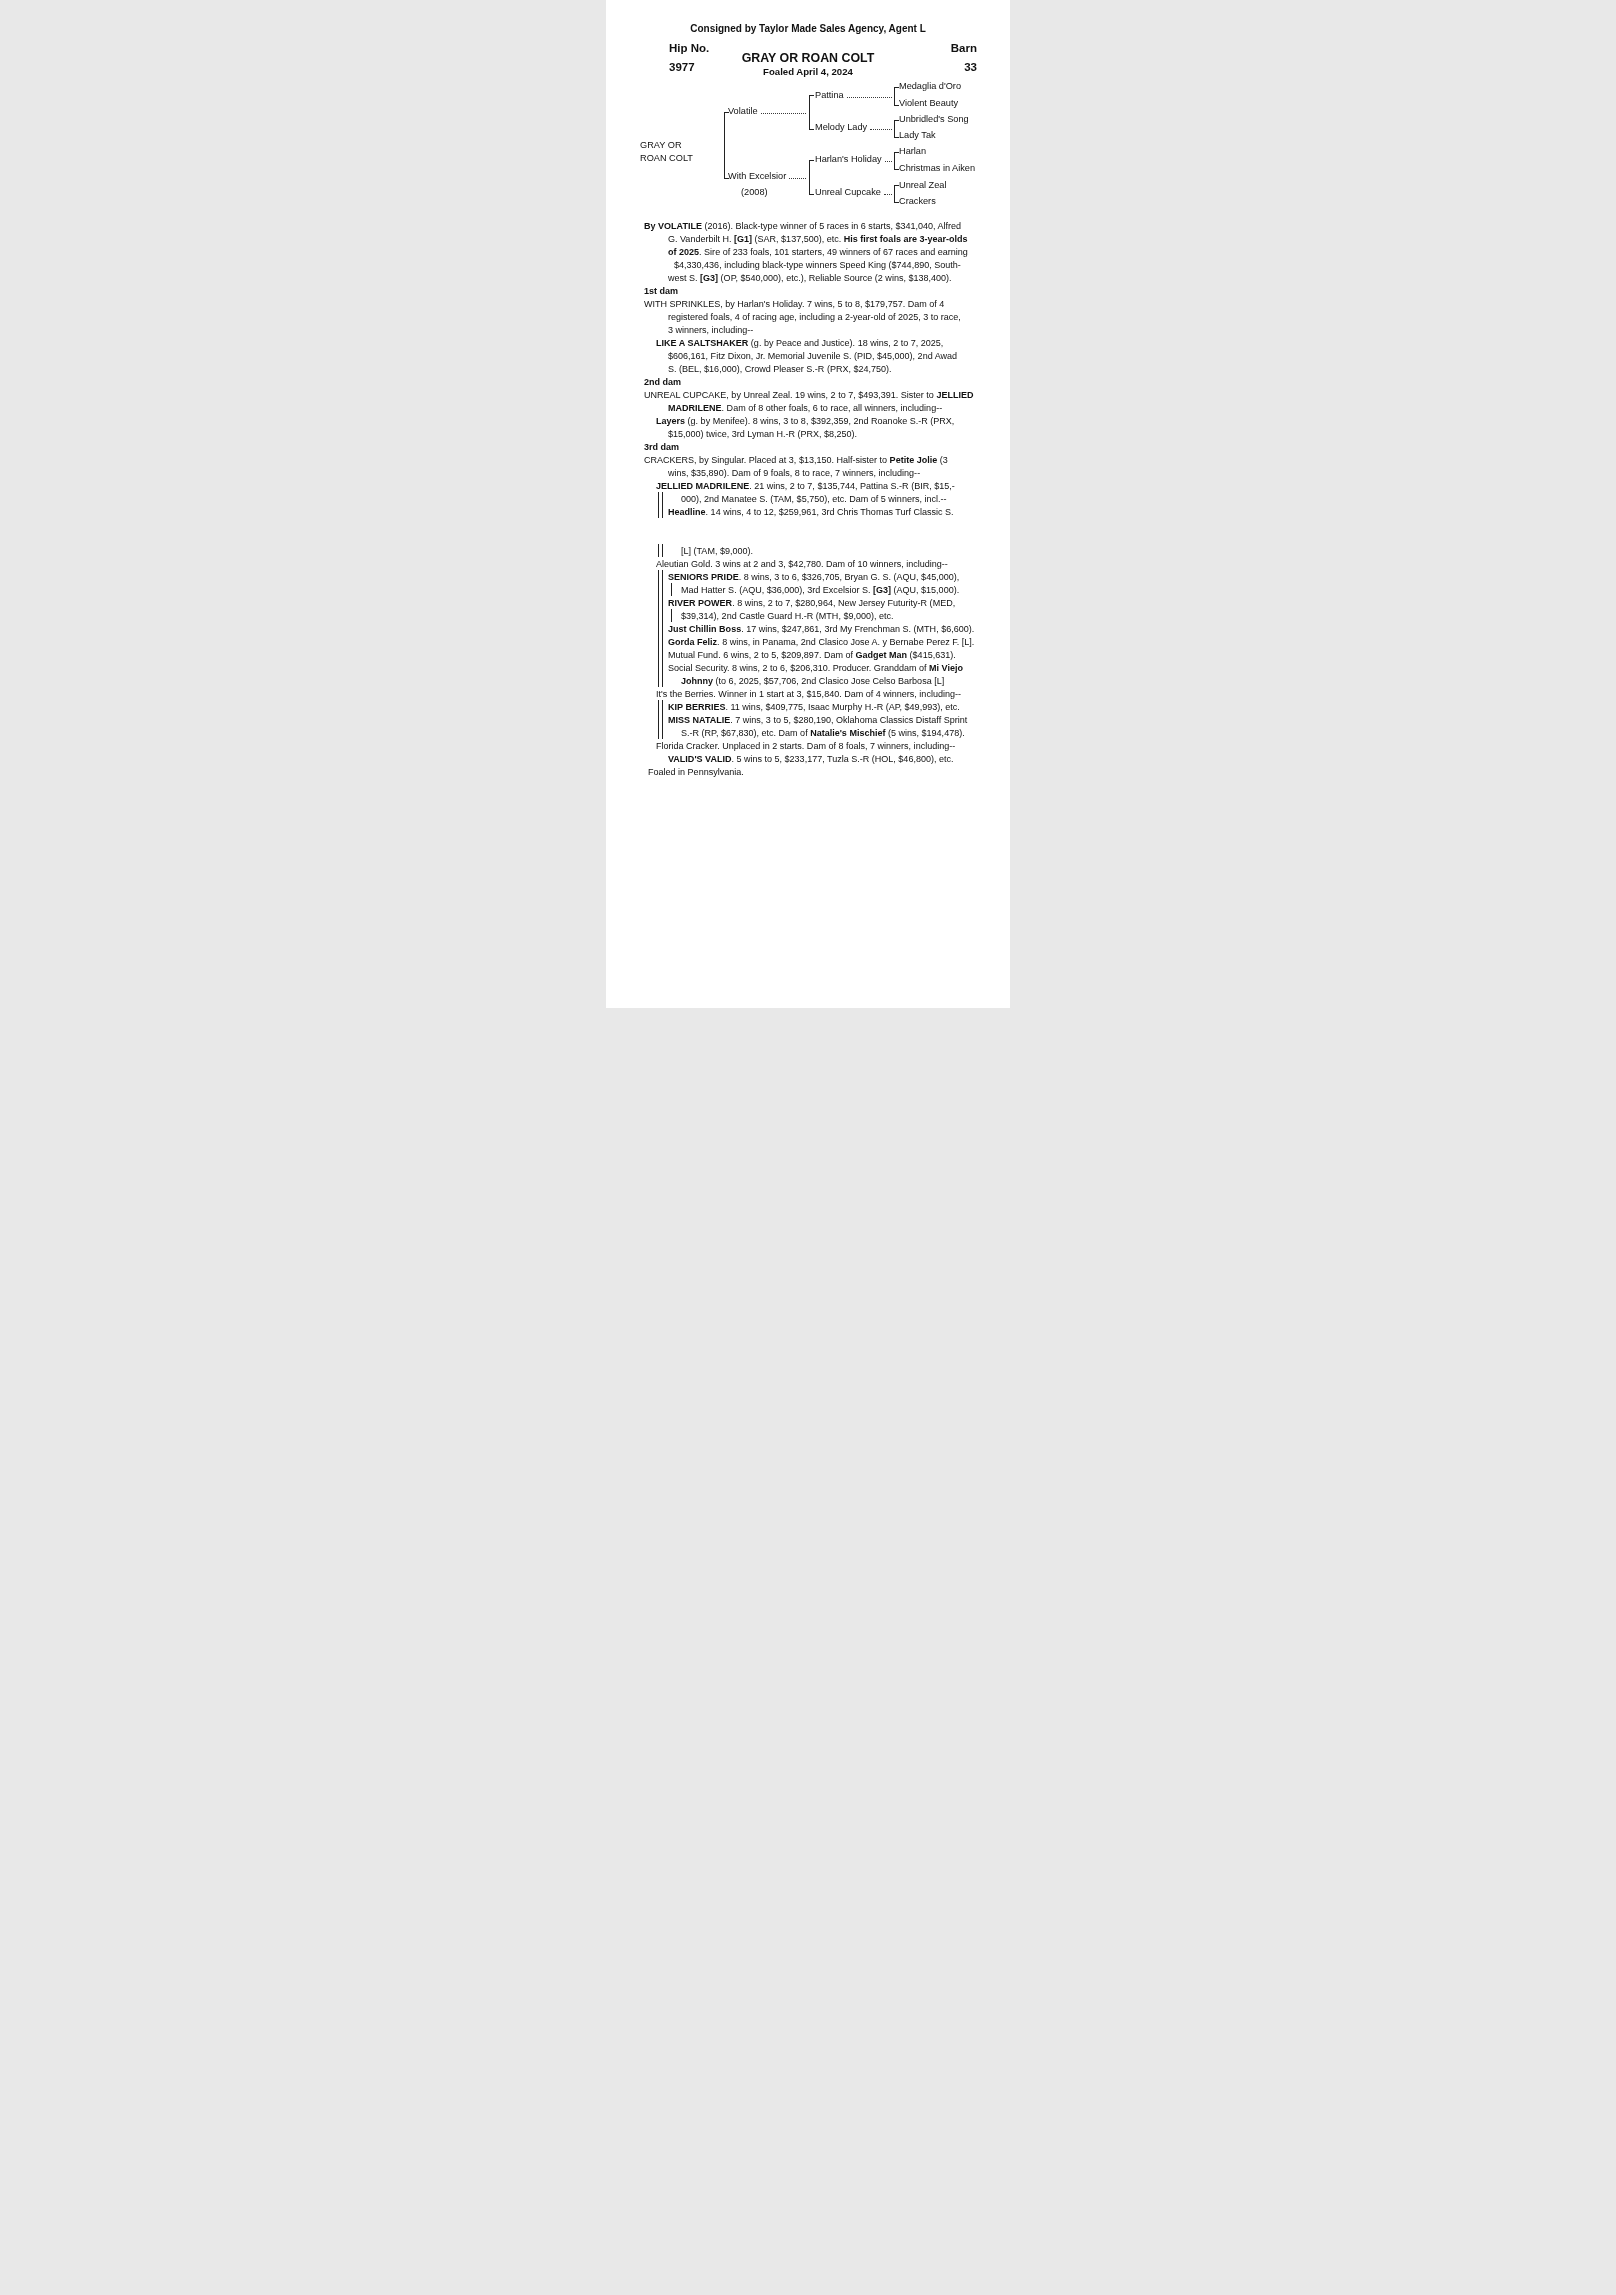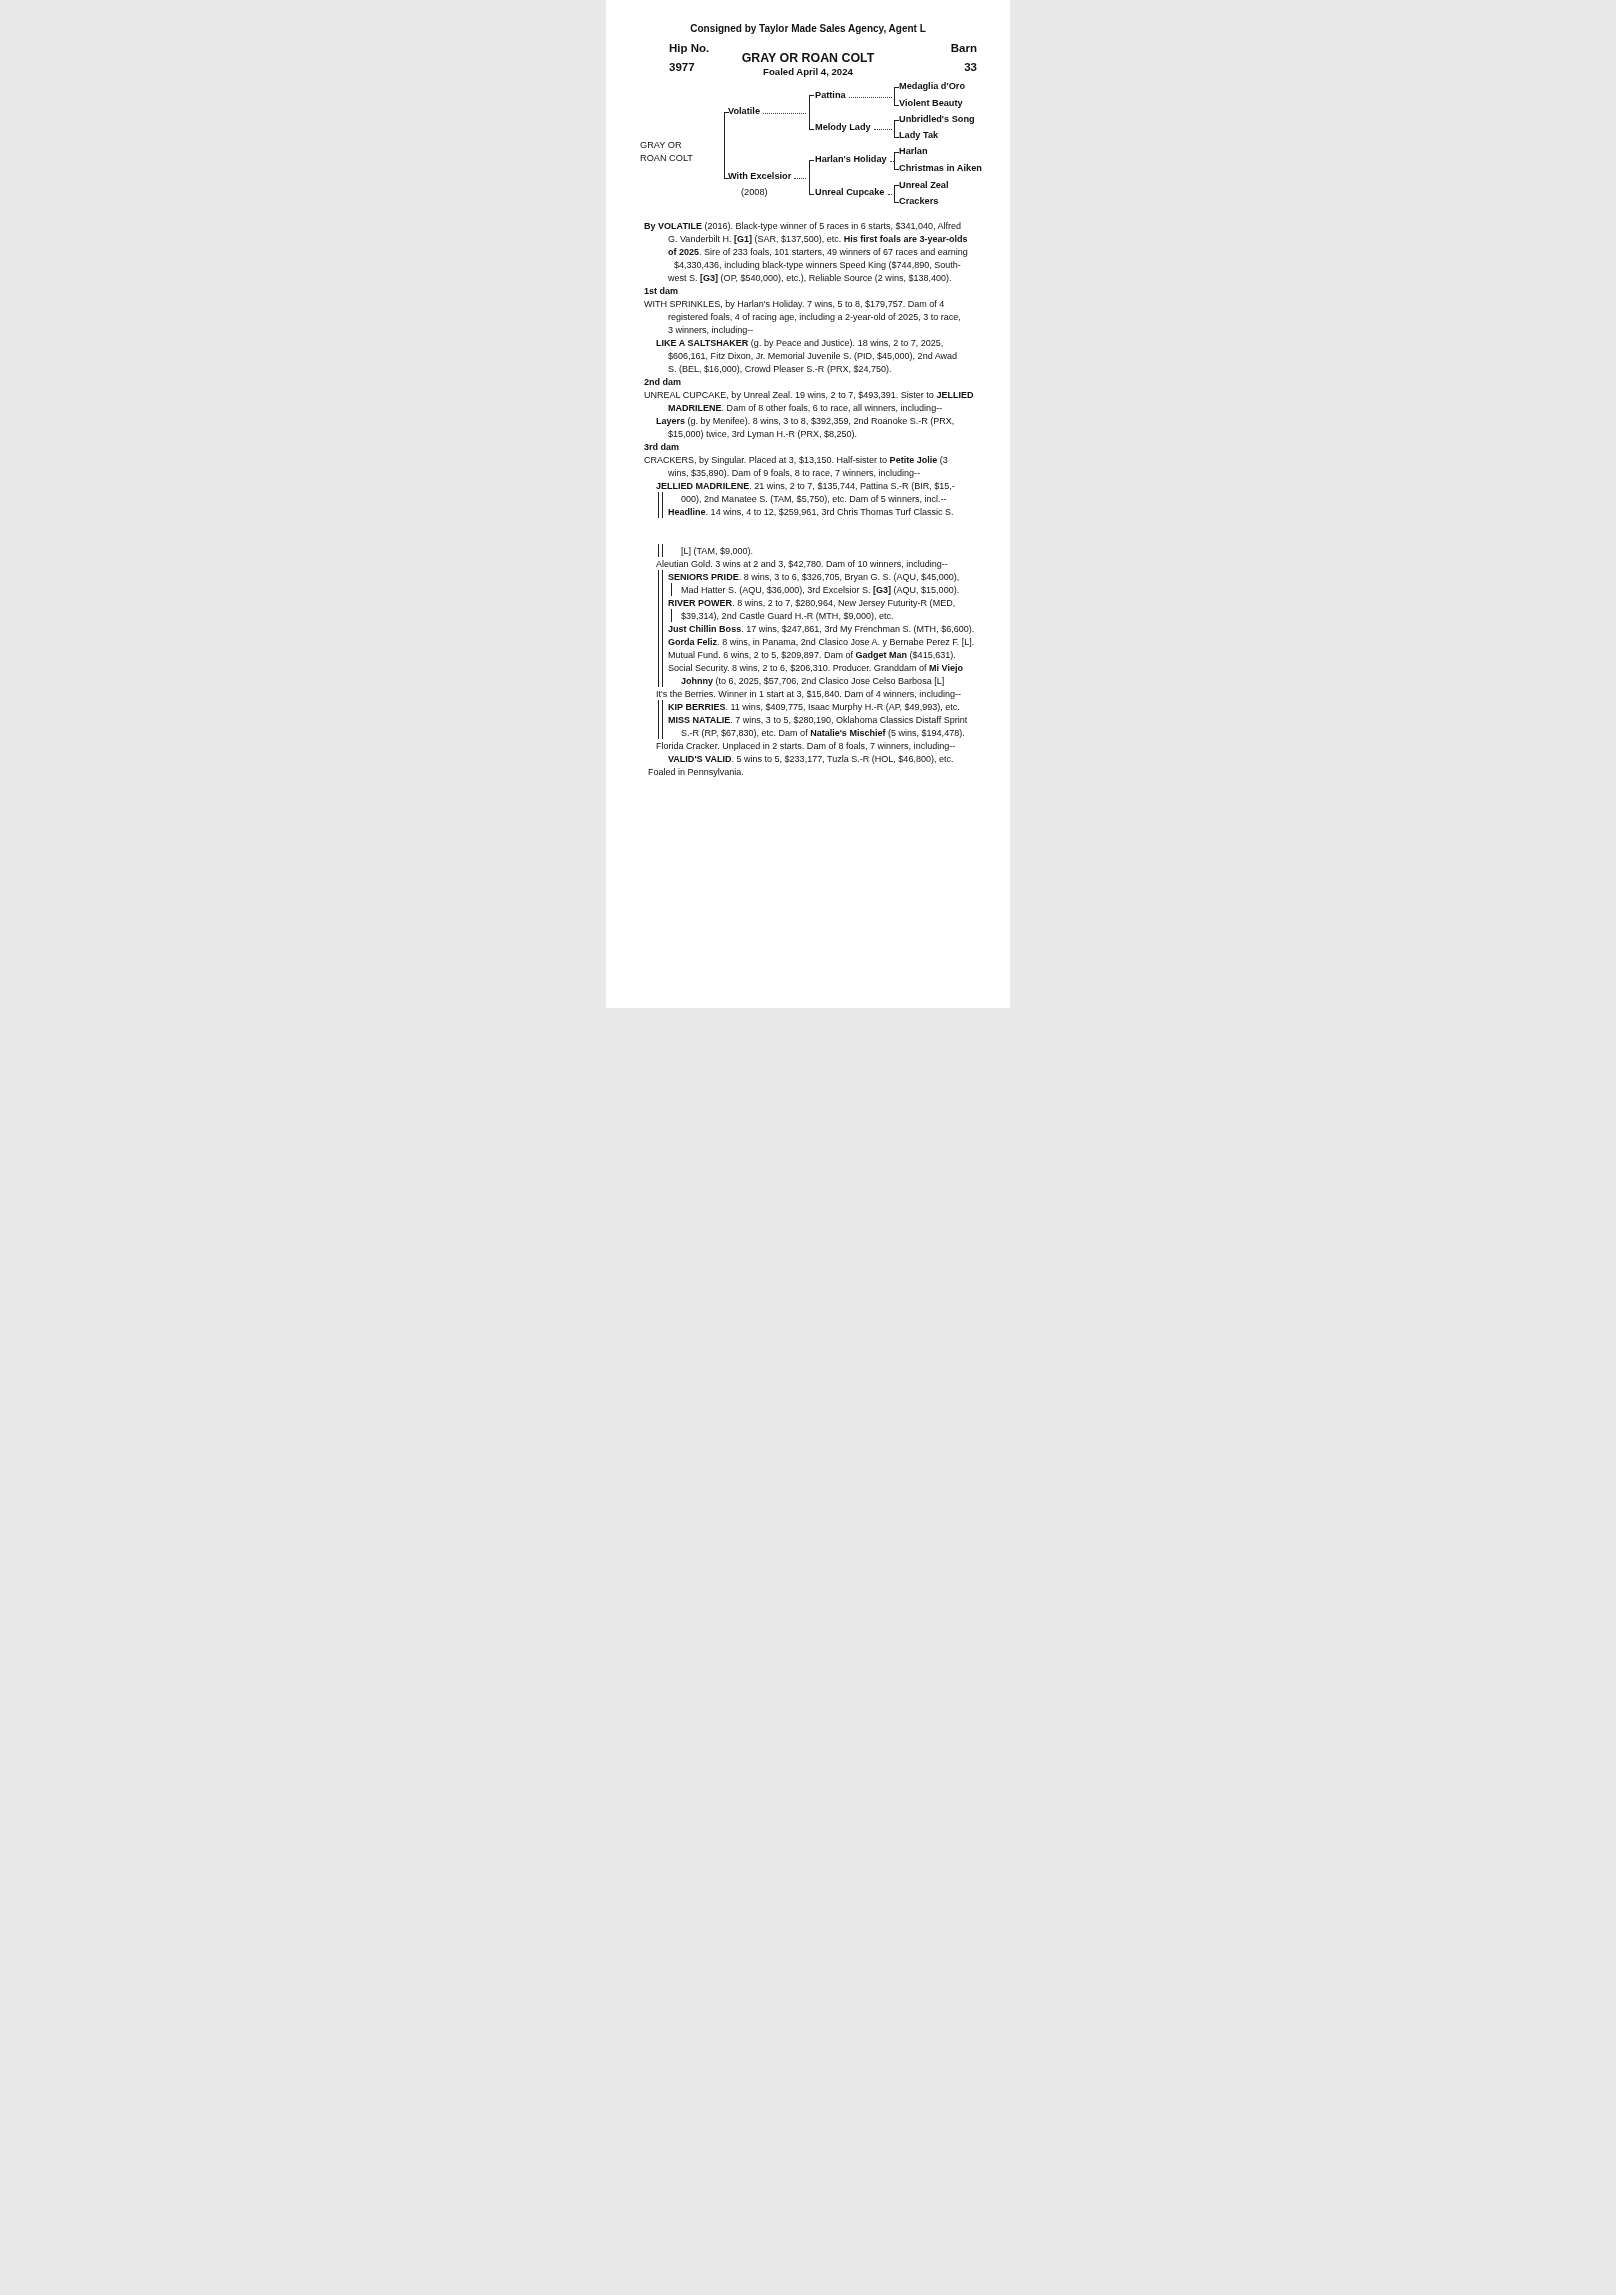--- a/index.html
+++ b/index.html
@@ -22,21 +22,21 @@
   .horse-title{
     position:absolute;top:51px;left:0;right:0;
     text-align:center;font-weight:bold;font-size:12.4px;
   }
   .foaled-line{
     position:absolute;top:66px;left:0;right:0;
     text-align:center;font-weight:bold;font-size:9.6px;
   }
   
   .ped{position:absolute;top:0;left:0;right:0;height:216px;font-size:9.2px;}
-  .ped-row{position:absolute;display:flex;align-items:baseline;white-space:nowrap;font-weight:bold;}
+  .ped-row{position:absolute;display:flex;align-items:baseline;white-space:nowrap;}
   .ped-name{flex:0 0 auto;}
   .leader{flex:1 1 auto;border-bottom:0.9px dotted #3a3a3a;margin:0 1.4px 2.3px 3.2px;min-width:3.7px;}
   .bracket{position:absolute;width:4.1px;border:0.9px solid #222;border-right:none;}
   .subject{position:absolute;left:34px;top:139px;line-height:13px;}
   .year{position:absolute;left:135px;top:187px;}
   
   #row-sire   {left:122px;top:106px;width:79px;}
   #row-dam    {left:122px;top:171px;width:79px;}
   #row-s-sire {left:209px;top:90px;width:78px;}
   #row-s-dam  {left:209px;top:122px;width:78px;}

